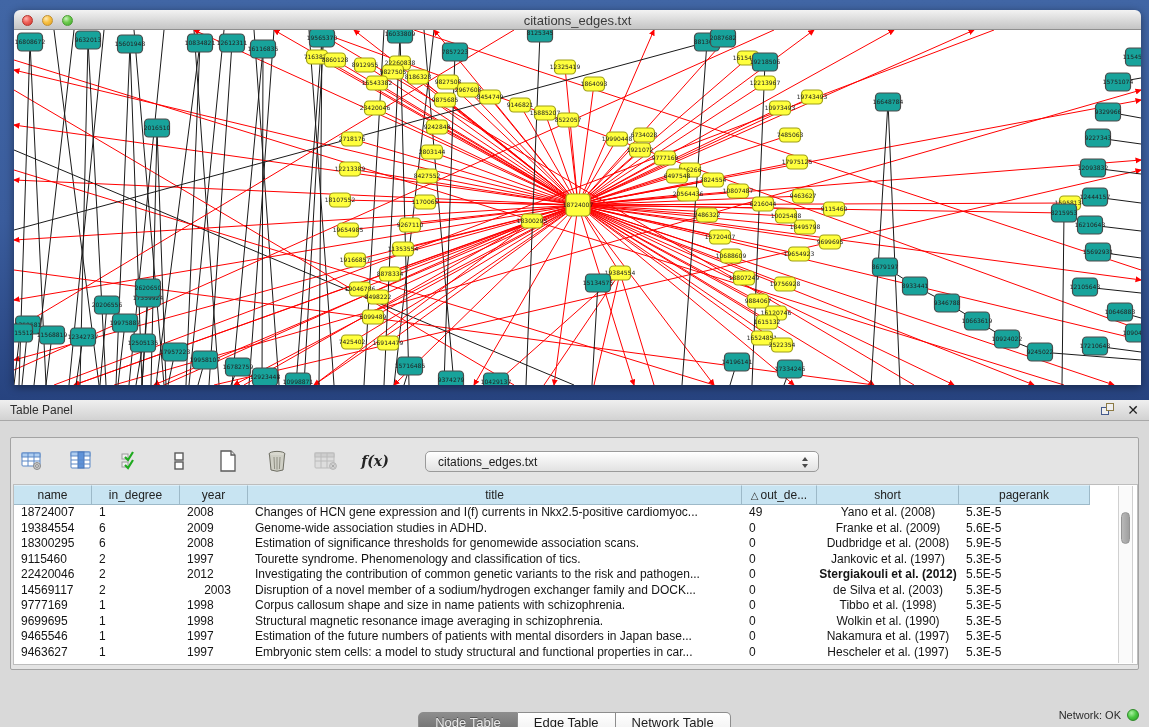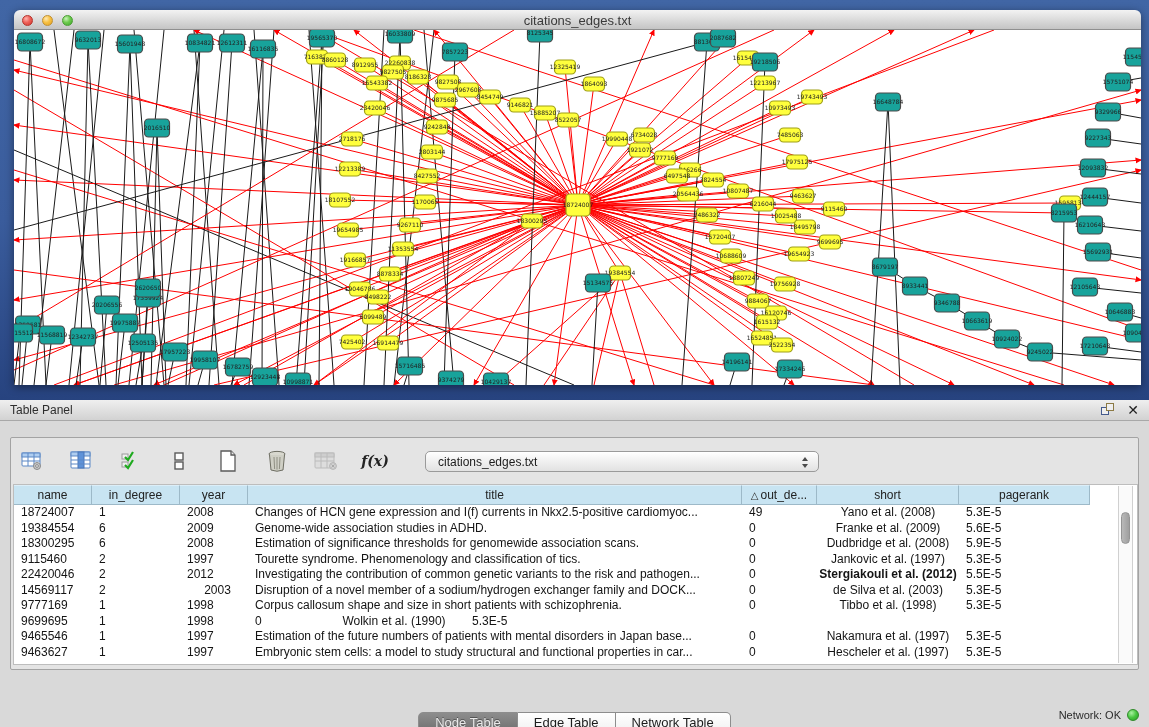--- a/index.html
+++ b/index.html
@@ -954,29 +954,30 @@
               <div class="td" style="width: 68px; text-align: center;">2003</div>
               <div class="td" style="width: 494px;">Disruption of a novel member of a sodium/hydrogen exchanger family and DOCK...</div>
               <div class="td" style="width: 75px;">0</div>
               <div class="td center" style="width: 142px;">de Silva et al. (2003)</div>
               <div class="td" style="width: 131px;">5.3E-5</div>
             </div>
             <div class="tr">
               <div class="td" style="width: 78px;">9777169</div>
               <div class="td" style="width: 88px;">1</div>
               <div class="td" style="width: 68px;">1998</div>
-              <div class="td" style="width: 494px;">Corpus callosum shape and size in short patients with schizophrenia.</div>
+              <div class="td" style="width: 494px;">Corpus callosum shape and size in name patients with schizophrenia.</div>
               <div class="td" style="width: 75px;">0</div>
               <div class="td center" style="width: 142px;">Tibbo et al. (1998)</div>
               <div class="td" style="width: 131px;">5.3E-5</div>
             </div>
             <div class="tr">
               <div class="td" style="width: 78px;">9699695</div>
               <div class="td" style="width: 88px;">1</div>
               <div class="td" style="width: 68px;">1998</div>
+              <div class="td" style="width: 494px;">Structural magnetic resonance image averaging in schizophrenia.</div>
               <div class="td" style="width: 75px;">0</div>
               <div class="td center" style="width: 142px;">Wolkin et al. (1990)</div>
               <div class="td" style="width: 131px;">5.3E-5</div>
             </div>
             <div class="tr">
               <div class="td" style="width: 78px;">9465546</div>
               <div class="td" style="width: 88px;">1</div>
               <div class="td" style="width: 68px;">1997</div>
               <div class="td" style="width: 494px;">Estimation of the future numbers of patients with mental disorders in Japan base...</div>
               <div class="td" style="width: 75px;">0</div>

